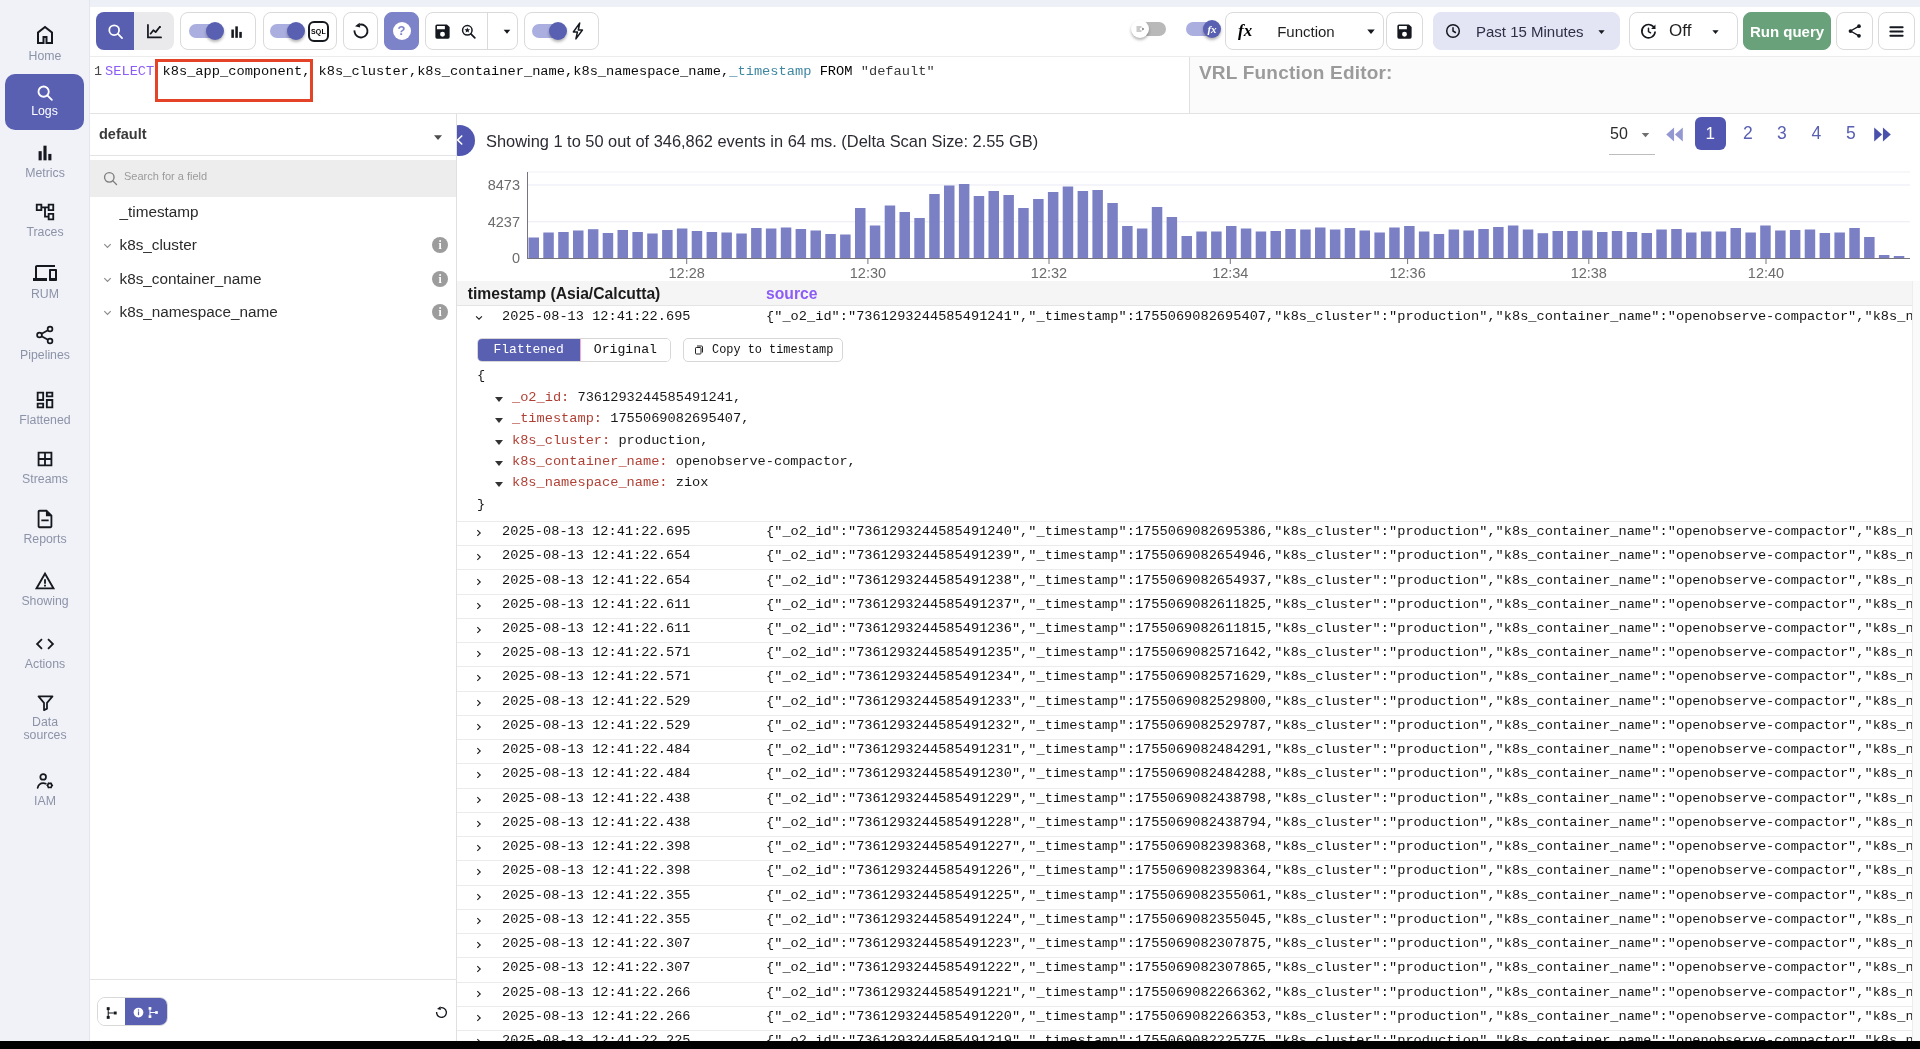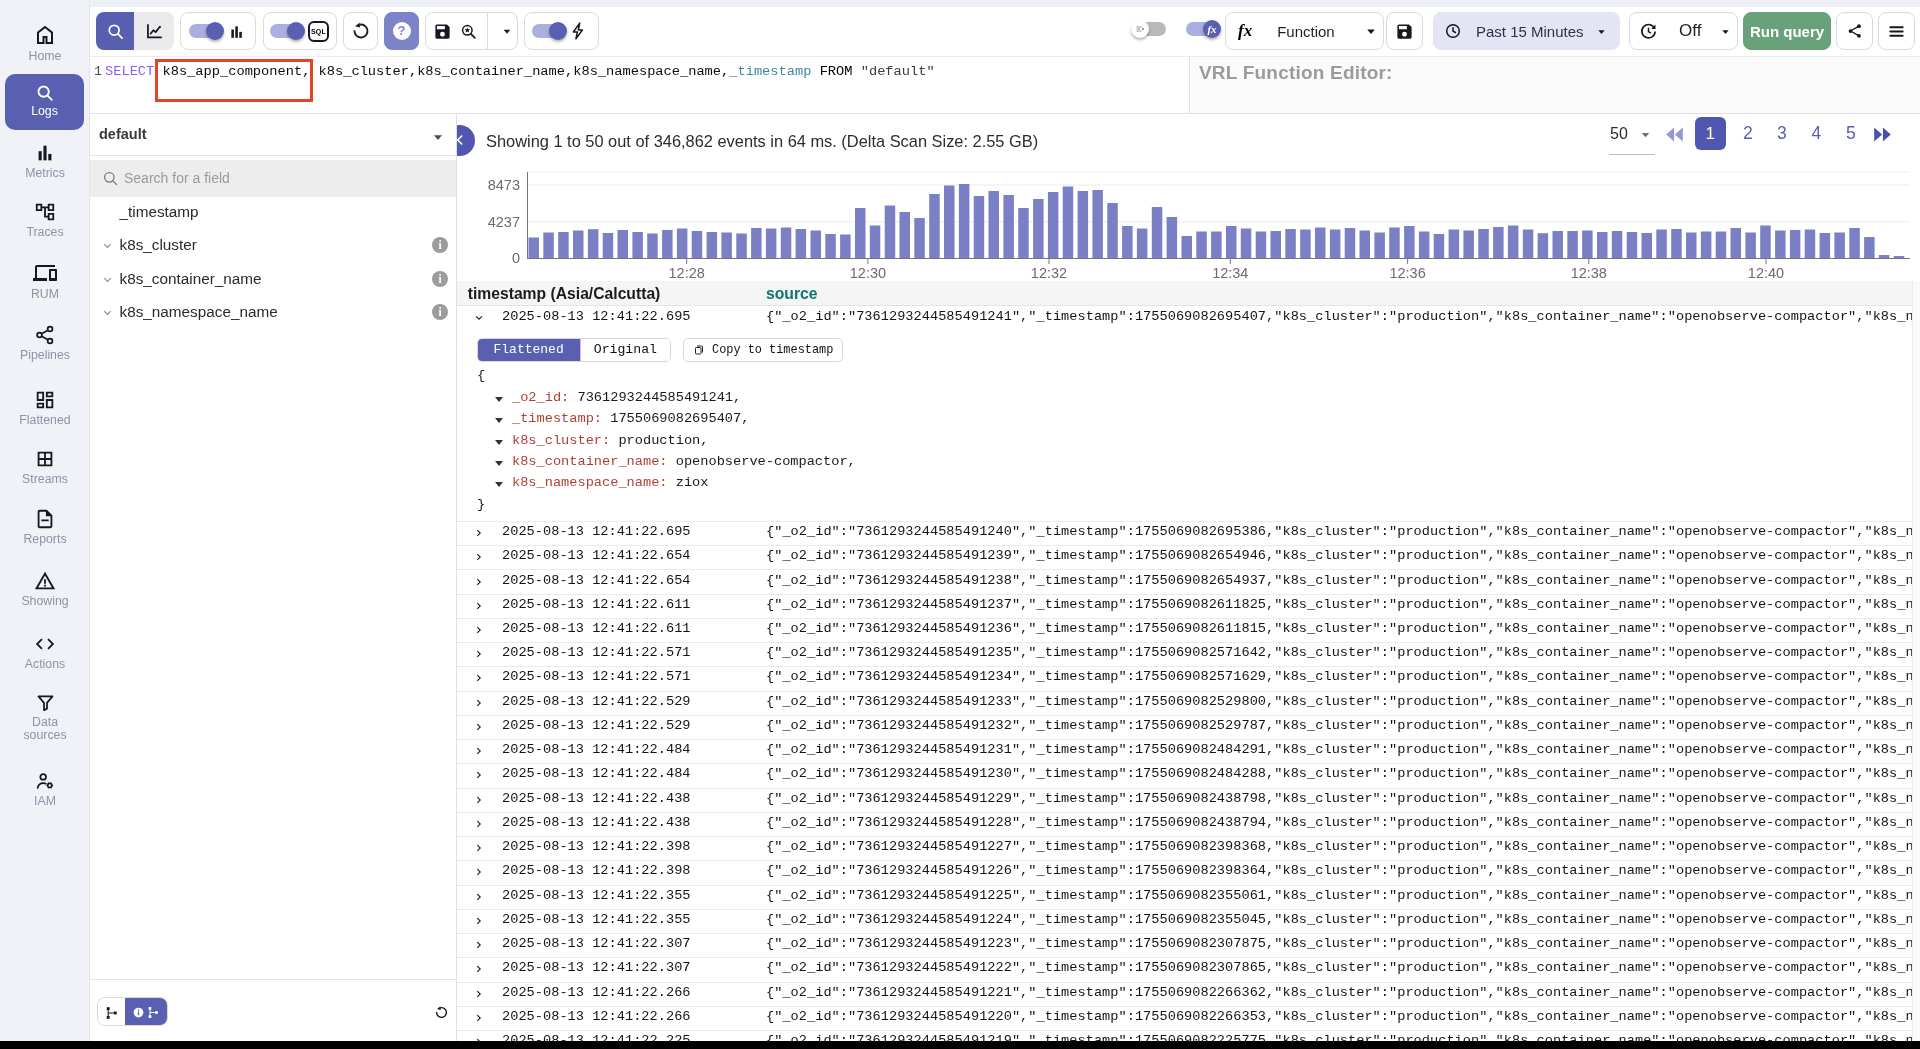--- a/index.html
+++ b/index.html
@@ -244,21 +244,21 @@
       <svg width="15" height="15" viewBox="0 0 24 24" style="margin-left:10px;flex:none">
         <path d="M7 10h10l-5 6z" fill="#15181e"></path>
       </svg>
     </div>
 <div class="tbtn" style="left:1539px;width:109px;justify-content:flex-start">
       <svg width="19" height="19" viewBox="0 0 24 24" style="margin-left:9px">
         <path d="M19.8 8.5A8.4 8.4 0 1 0 20.4 12" fill="none" stroke="#15181e" stroke-width="2.1"></path>
         <path d="M20.8 3.2v5.5h-5.5z" fill="#15181e"></path>
         <path d="M12 8v4l2.6 1.6" fill="none" stroke="#15181e" stroke-width="1.9" stroke-linecap="round"></path>
       </svg>
-      <span style="font-size:17px;color:#1f1f1f;margin-left:21px">Off</span>
+      <span style="font-size:17px;color:#1f1f1f;margin-left:11px">Off</span>
       <svg width="15" height="15" viewBox="0 0 24 24" style="margin-left:17px">
         <path d="M7 10h10l-5 6z" fill="#15181e"></path>
       </svg>
     </div>
 <div class="tbtn" style="left:1653px;width:88px;background:#68a17a;border-color:#68a17a;justify-content:center">
       <span style="font-size:15px;font-weight:bold;color:#fff">Run query</span>
     </div>
 <div class="tbtn" style="left:1746px;width:37px">
       <svg width="18" height="18" viewBox="0 0 24 24" style="">
         <circle cx="6" cy="12" r="2.5" fill="#15181e"></circle>
@@ -291,21 +291,21 @@
       </svg>
     </div>
 <div class="abs" style="left:0;top:41px;width:367px;border-top:1px solid #e4e4e4"></div>
 <div class="abs" style="left:0;top:46px;width:366px;height:37px;background:#ededed">
       <span class="abs" style="left:11px;top:9px">
         <svg width="19" height="19" viewBox="0 0 24 24" style="">
           <circle cx="10.5" cy="10.5" r="6" fill="none" stroke="#7d7d7d" stroke-width="1.7"></circle>
           <path d="M15 15l4.6 4.6" stroke="#7d7d7d" stroke-width="1.7" stroke-linecap="round"></path>
         </svg>
       </span>
-      <span class="abs" style="left:34px;top:10px;font-size:14px;color:#9b9b9b">Search for a field</span>
+      <span class="abs" style="left:34px;top:10px;font-size:11px;color:#9b9b9b">Search for a field</span>
     </div>
 <span class="abs" style="left:29.5px;top:89.0px;font-size:15.3px;color:#2a2a2a">_timestamp</span>
 <span class="abs" style="left:12px;top:126.0px">
       <svg width="11" height="11" viewBox="0 0 24 24">
         <path d="M5 9l7 7 7-7" fill="none" stroke="#8b8b8b" stroke-width="2.6"></path>
       </svg>
     </span>
     <span class="abs" style="left:29.5px;top:122.0px;font-size:15.3px;color:#2a2a2a">k8s_cluster</span>
     <span class="finfo" style="left:342px;top:123.0px">i</span>
 <span class="abs" style="left:12px;top:159.5px">
@@ -501,21 +501,21 @@
         <line x1="1296.0" y1="88.5" x2="1296.0" y2="94" stroke="#75757f" stroke-width="1"></line>
         <text x="1296.0" y="108" font-size="14.5" fill="#6c6c6c" text-anchor="middle" font-family="Liberation Sans, sans-serif">12:40</text>
         <text x="50" y="20" font-size="14.5" fill="#6c6c6c" text-anchor="end" font-family="Liberation Sans, sans-serif">8473</text>
         <text x="50" y="56.75" font-size="14.5" fill="#6c6c6c" text-anchor="end" font-family="Liberation Sans, sans-serif">4237</text>
         <text x="50" y="93" font-size="14.5" fill="#6c6c6c" text-anchor="end" font-family="Liberation Sans, sans-serif">0</text>
       </svg>
     </div>
 </div>
 <div id="thead">
     <span class="abs" style="left:10.7px;top:4px;font-size:15.7px;font-weight:bold;color:#1b1b1b">timestamp (Asia/Calcutta)</span>
-    <span class="abs" style="left:309px;top:4px;font-size:15.7px;font-weight:bold;color:#0f766e">source</span>
+    <span class="abs" style="left:309px;top:4px;font-size:15.7px;font-weight:bold;color:#8b5cf6">source</span>
   </div>
 <div class="abs" style="left:457px;top:306px;width:1455px;height:735px;overflow:hidden;position:absolute">
 <div class="abs" style="left:17px;top:7.0px">
       <svg width="10" height="10" viewBox="0 0 24 24">
         <path d="M5 8l7 7 7-7" fill="none" stroke="#1a1a1a" stroke-width="2.6"></path>
       </svg>
     </div>
     <div class="trow mono" style="left:45px;top:3.0px">2025-08-13 12:41:22.695</div>
     <div class="trow mono" style="left:309px;top:3.0px">{"_o2_id":"7361293244585491241","_timestamp":1755069082695407,"k8s_cluster":"production","k8s_container_name":"openobserve-compactor","k8s_namespace_name":"ziox"}</div>
     <div class="abs" style="left:19.5px;top:32px;height:24px;border:1px solid #d7d7d7;border-radius:5px;display:flex;overflow:hidden">

